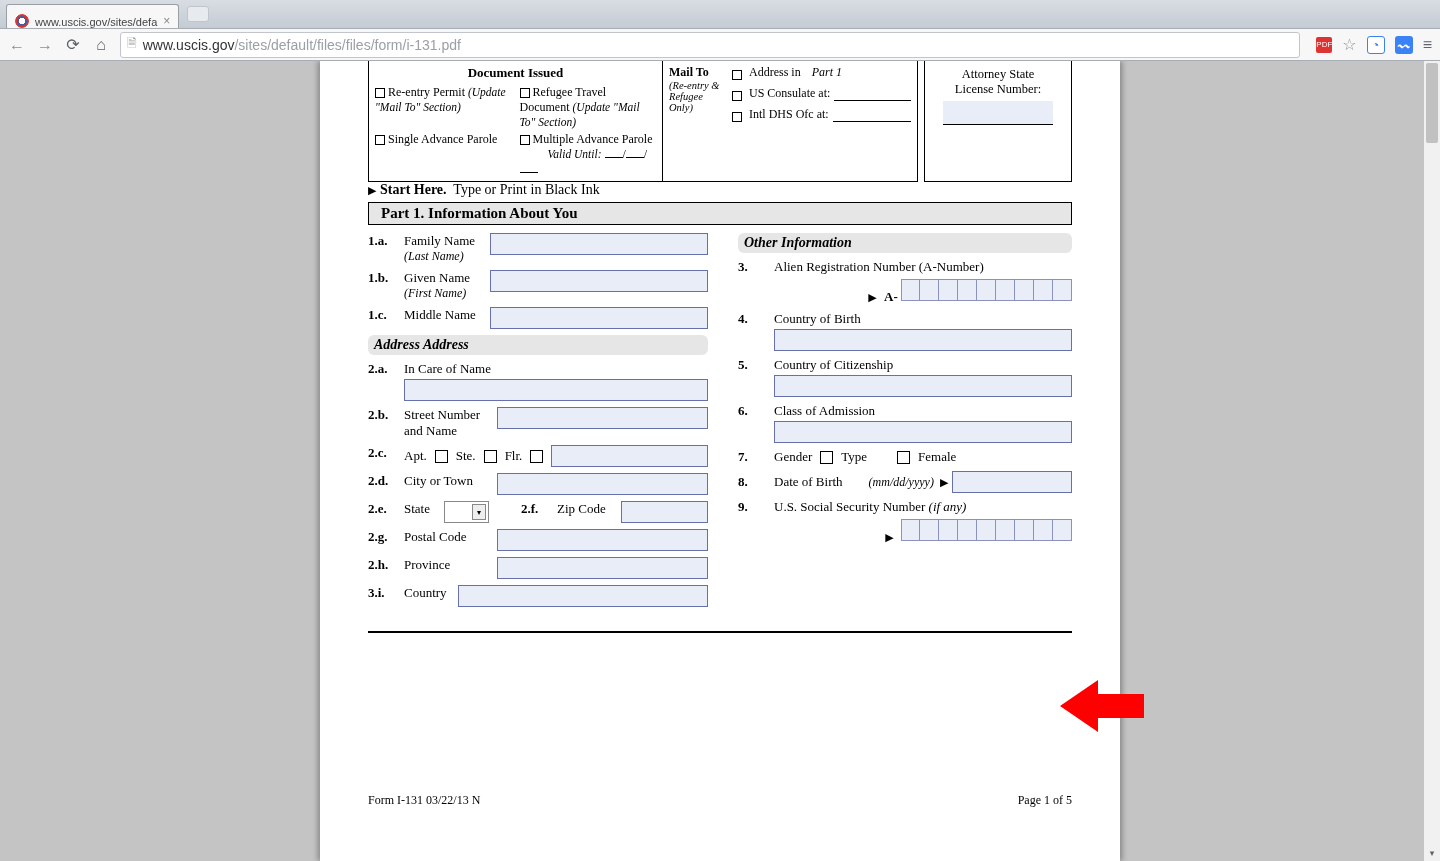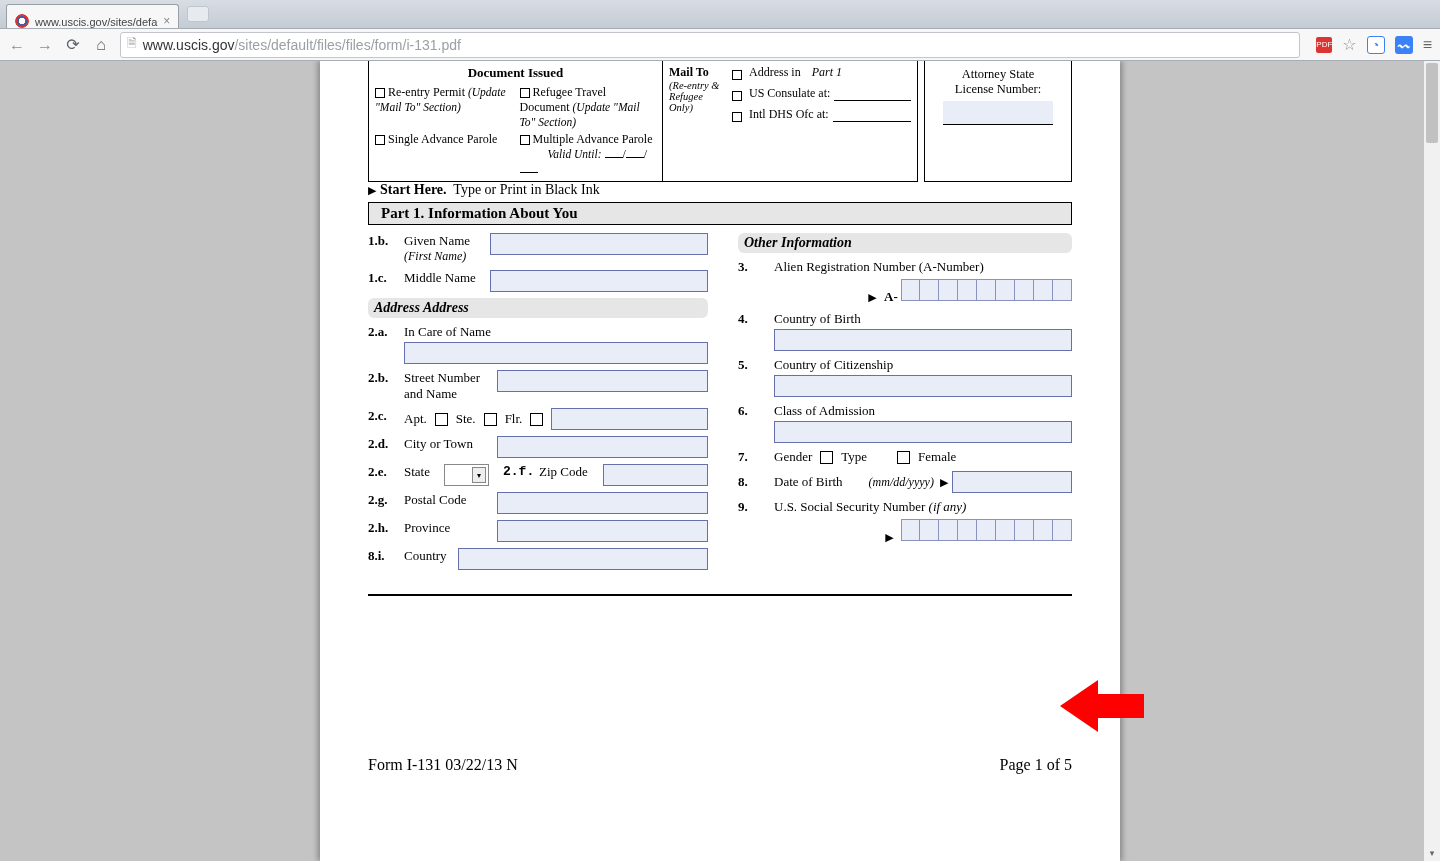--- a/index.html
+++ b/index.html
@@ -88,21 +88,21 @@
   .state-sel .arr { width:14px; height:16px; border:1px solid #888; background:#eee; display:flex; align-items:center; justify-content:center; font-size:8px; }
   
   .a-boxes { display:inline-flex; }
   .a-boxes .seg { width:19px; height:22px; border:1px solid #8a93c0; border-left:none; background:#e9edf7; }
   .a-boxes .seg:first-child { border-left:1px solid #8a93c0; }
   .tri-inline { font-size:11px; margin-right:4px; }
   .gender-row { display:flex; align-items:center; gap:8px; }
   .date-hint { font-style:italic; font-size:12px; margin-left:26px; }
   
   .thick-rule { border-top:2px solid #000; margin-top:18px; }
-  .footer-row { display:flex; justify-content:space-between; margin-top:160px; font-size:16px; }
+  .footer-row { display:flex; justify-content:space-between; margin-top:160px; font-size:12px; }
   
   .annot-arrow { position:fixed; top:680px; left:1060px; width:84px; height:52px; z-index:100; pointer-events:none; }
 </style>
 </head>
 <body>
 
 <div class="window-controls">
   <div class="wc-btn user">Erika</div>
   <div class="wc-btn">—</div>
   <div class="wc-btn">▢</div>
@@ -184,20 +184,25 @@
       <div class="start-here">
         <span class="tri">▶</span> <b>Start Here.</b>&nbsp; <span>Type or Print in Black Ink</span>
       </div>
 
       <div class="part-hdr">Part 1.  Information About You</div>
 
       <div class="form-cols">
 
         <div class="col-l">
           <div class="frow">
+            <div class="fnum">1.a.</div>
+            <div class="flabel" style="width:78px;"><span>Family Name</span><span class="sub">(Last Name)</span></div>
+            <div class="finput"></div>
+          </div>
+          <div class="frow">
             <div class="fnum">1.b.</div>
             <div class="flabel" style="width:78px;"><span>Given Name</span><span class="sub">(First Name)</span></div>
             <div class="finput"></div>
           </div>
           <div class="frow">
             <div class="fnum">1.c.</div>
             <div class="flabel" style="width:78px;">Middle Name</div>
             <div class="finput"></div>
           </div>
 
@@ -231,36 +236,36 @@
             <div class="fnum">2.d.</div>
             <div class="flabel" style="width:85px;">City or Town</div>
             <div class="finput"></div>
           </div>
           <div class="frow">
             <div class="fnum">2.e.</div>
             <div class="flabel" style="width:32px;">State</div>
             <div class="state-sel">
                 <span class="arr">▾</span>
               </div>
-            <div class="fnum" style="margin-left:6px;font-family:Liberation Mono, monospace;">2.f.</div>
+            <div class="fnum" style="margin-left:24px;">2.f.</div>
             <div class="flabel" style="width:56px;">Zip Code</div>
             <div class="finput"></div>
           </div>
           <div class="frow">
             <div class="fnum">2.g.</div>
             <div class="flabel" style="width:85px;">Postal Code</div>
             <div class="finput"></div>
           </div>
           <div class="frow">
             <div class="fnum">2.h.</div>
             <div class="flabel" style="width:85px;">Province</div>
             <div class="finput"></div>
           </div>
           <div class="frow">
-            <div class="fnum">8.i.</div>
+            <div class="fnum">3.i.</div>
             <div class="flabel" style="width:46px;">Country</div>
             <div class="finput"></div>
           </div>
         </div>
 
         <div class="col-r">
           <div class="section-sub" style="margin-top:0;">Other Information</div>
 
           <div class="frow">
             <div class="fnum">3.</div>

